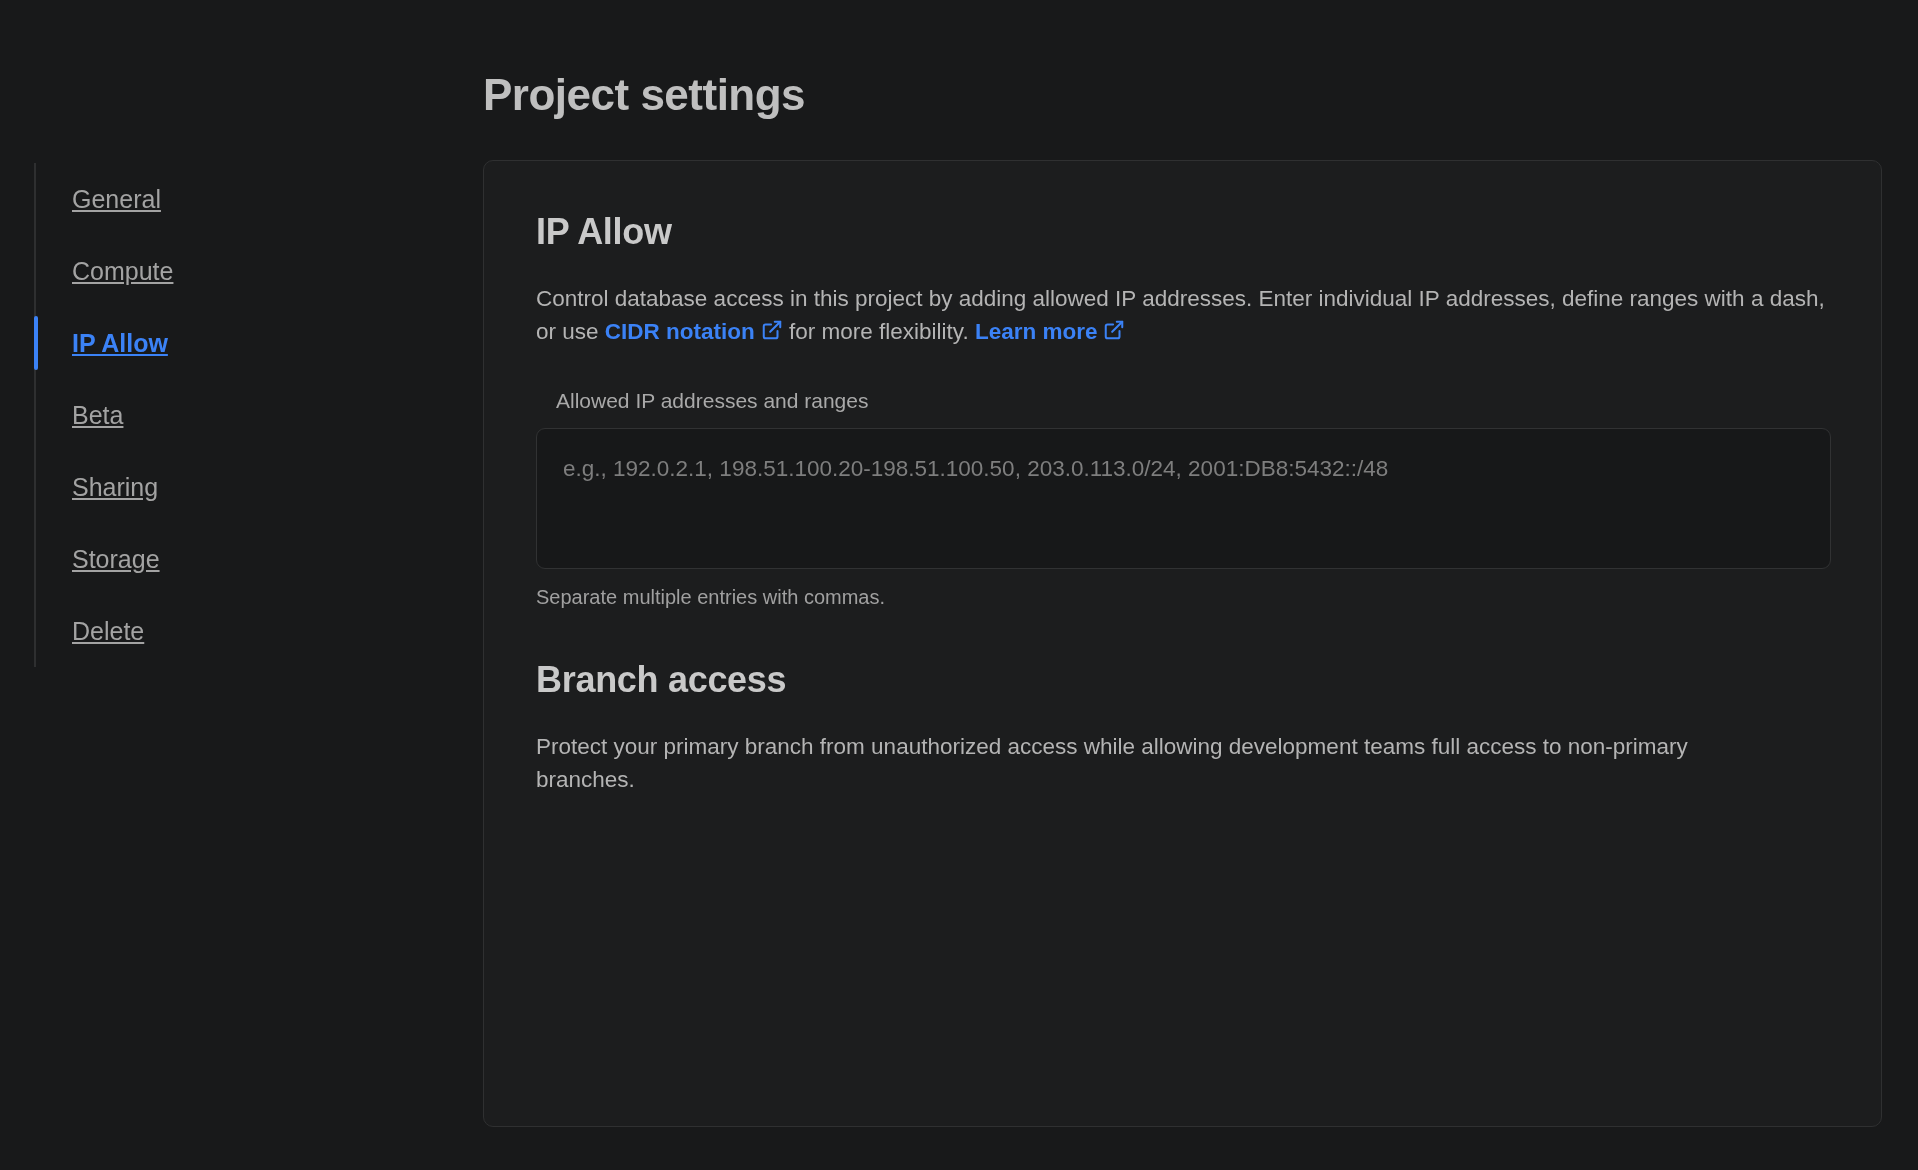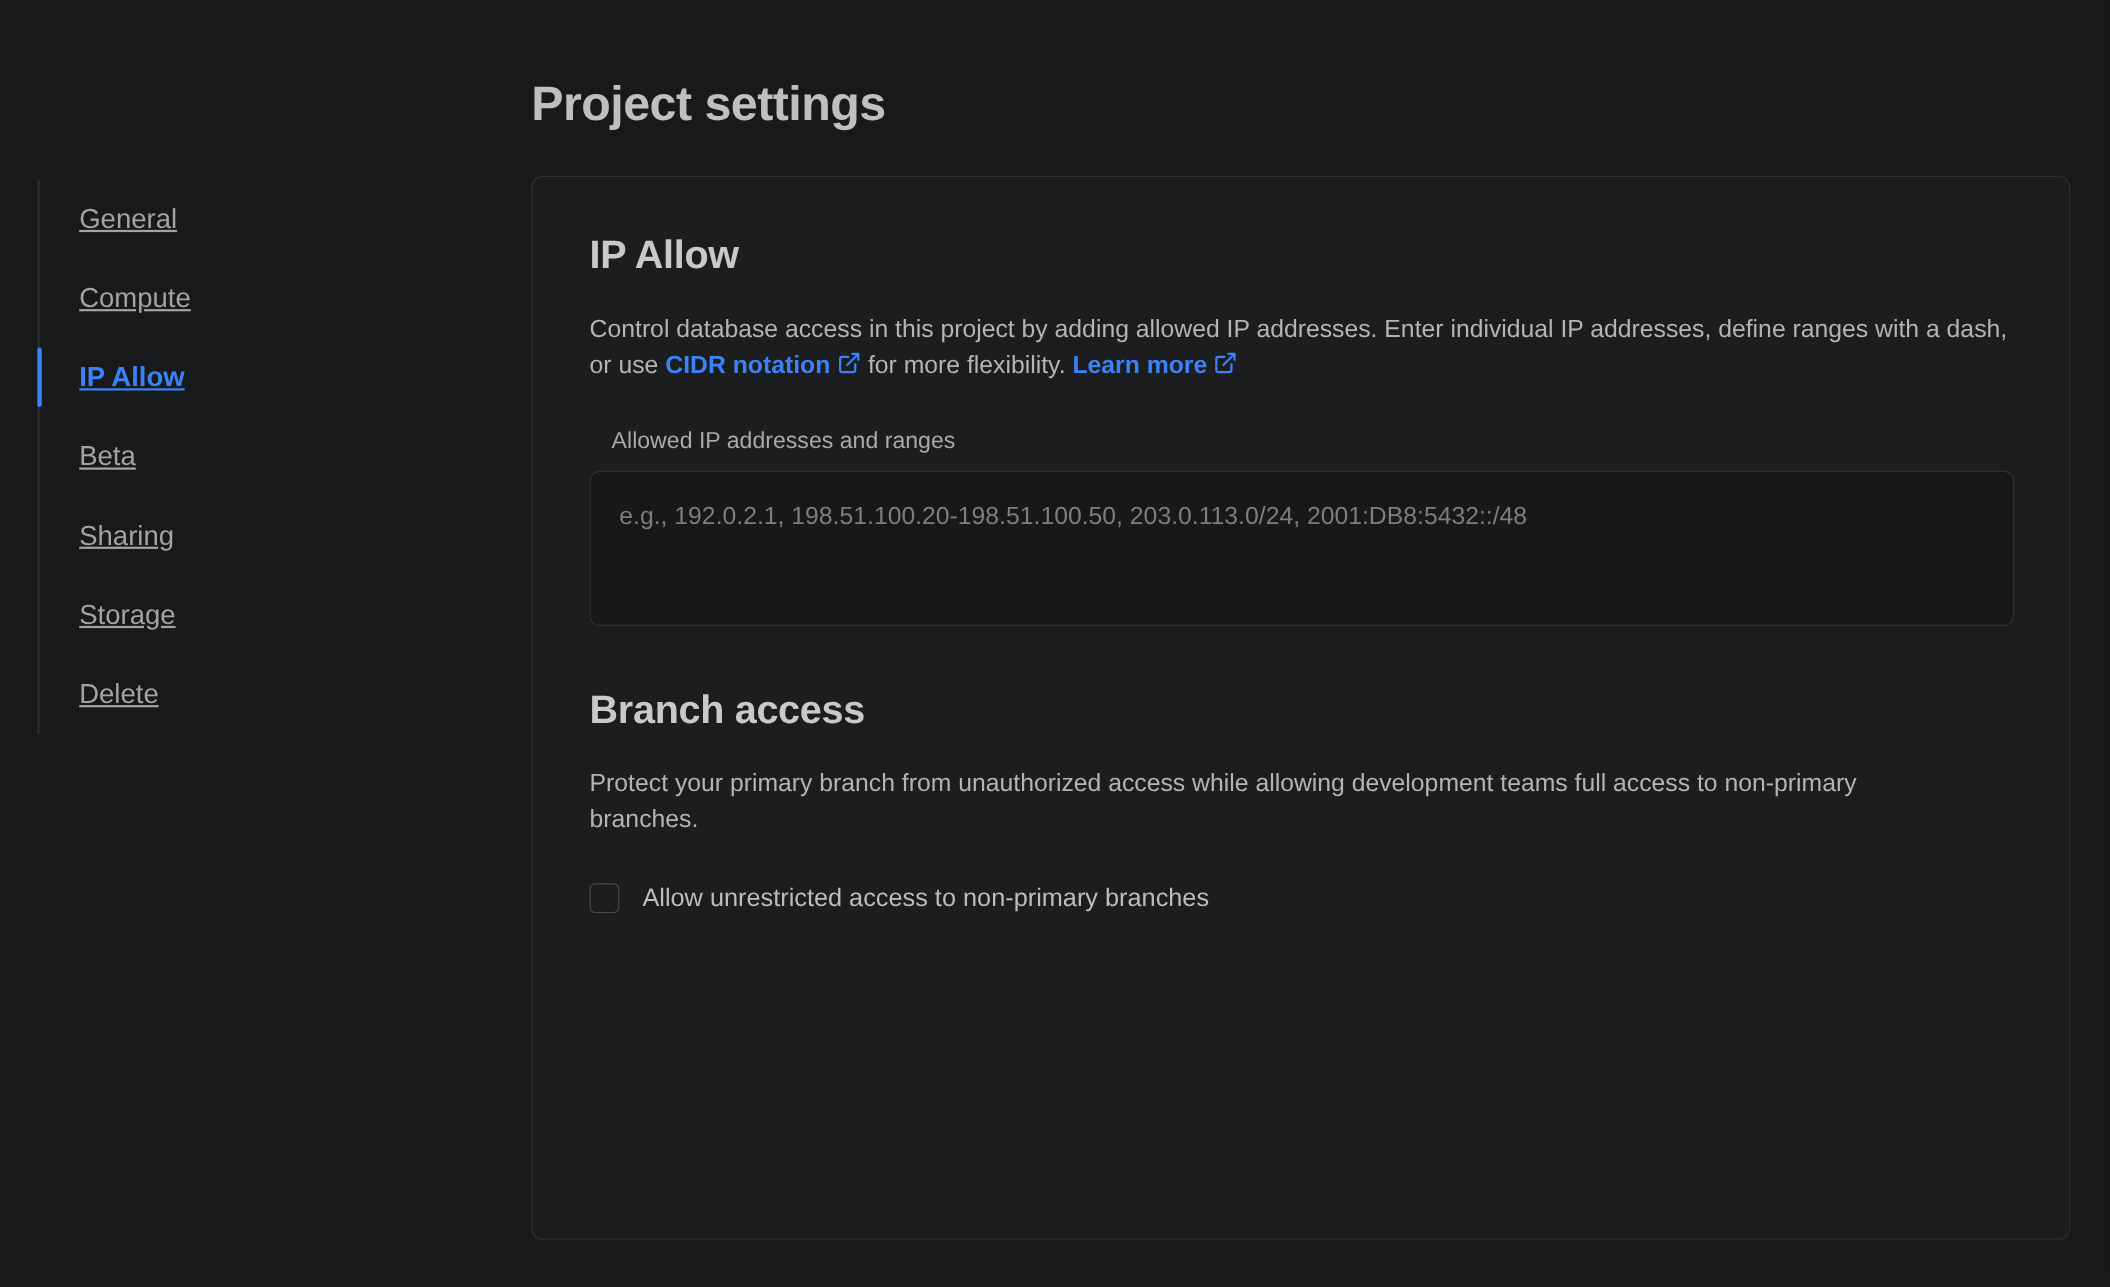--- a/index.html
+++ b/index.html
@@ -234,27 +234,24 @@
                 <path d="M18 13v6a2 2 0 0 1-2 2H5a2 2 0 0 1-2-2V8a2 2 0 0 1 2-2h6"></path>
                 <polyline points="15 3 21 3 21 9"></polyline>
                 <line x1="10" y1="14" x2="21" y2="3"></line>
               </svg></span></a>
       </p>
 
       <div class="field-label">Allowed IP addresses and ranges</div>
 
       <textarea class="ip-textarea" placeholder="e.g., 192.0.2.1, 198.51.100.20-198.51.100.50, 203.0.113.0/24, 2001:DB8:5432::/48" style=""></textarea>
 
+      <div class="helper-text">Separate multiple entries with commas.</div>
 
       <h2 class="section-title second">Branch access</h2>
 
       <p class="section-desc branch">Protect your primary branch from unauthorized access while allowing development teams full access to non-primary branches.</p>
 
-      <div class="checkbox-row">
-        <span class="checkbox-box"></span>
-        <span class="checkbox-label">Allow unrestricted access to non-primary branches</span>
-      </div>
 
 
     </div>
   </section>
 
 </div>
 
 </body></html>

